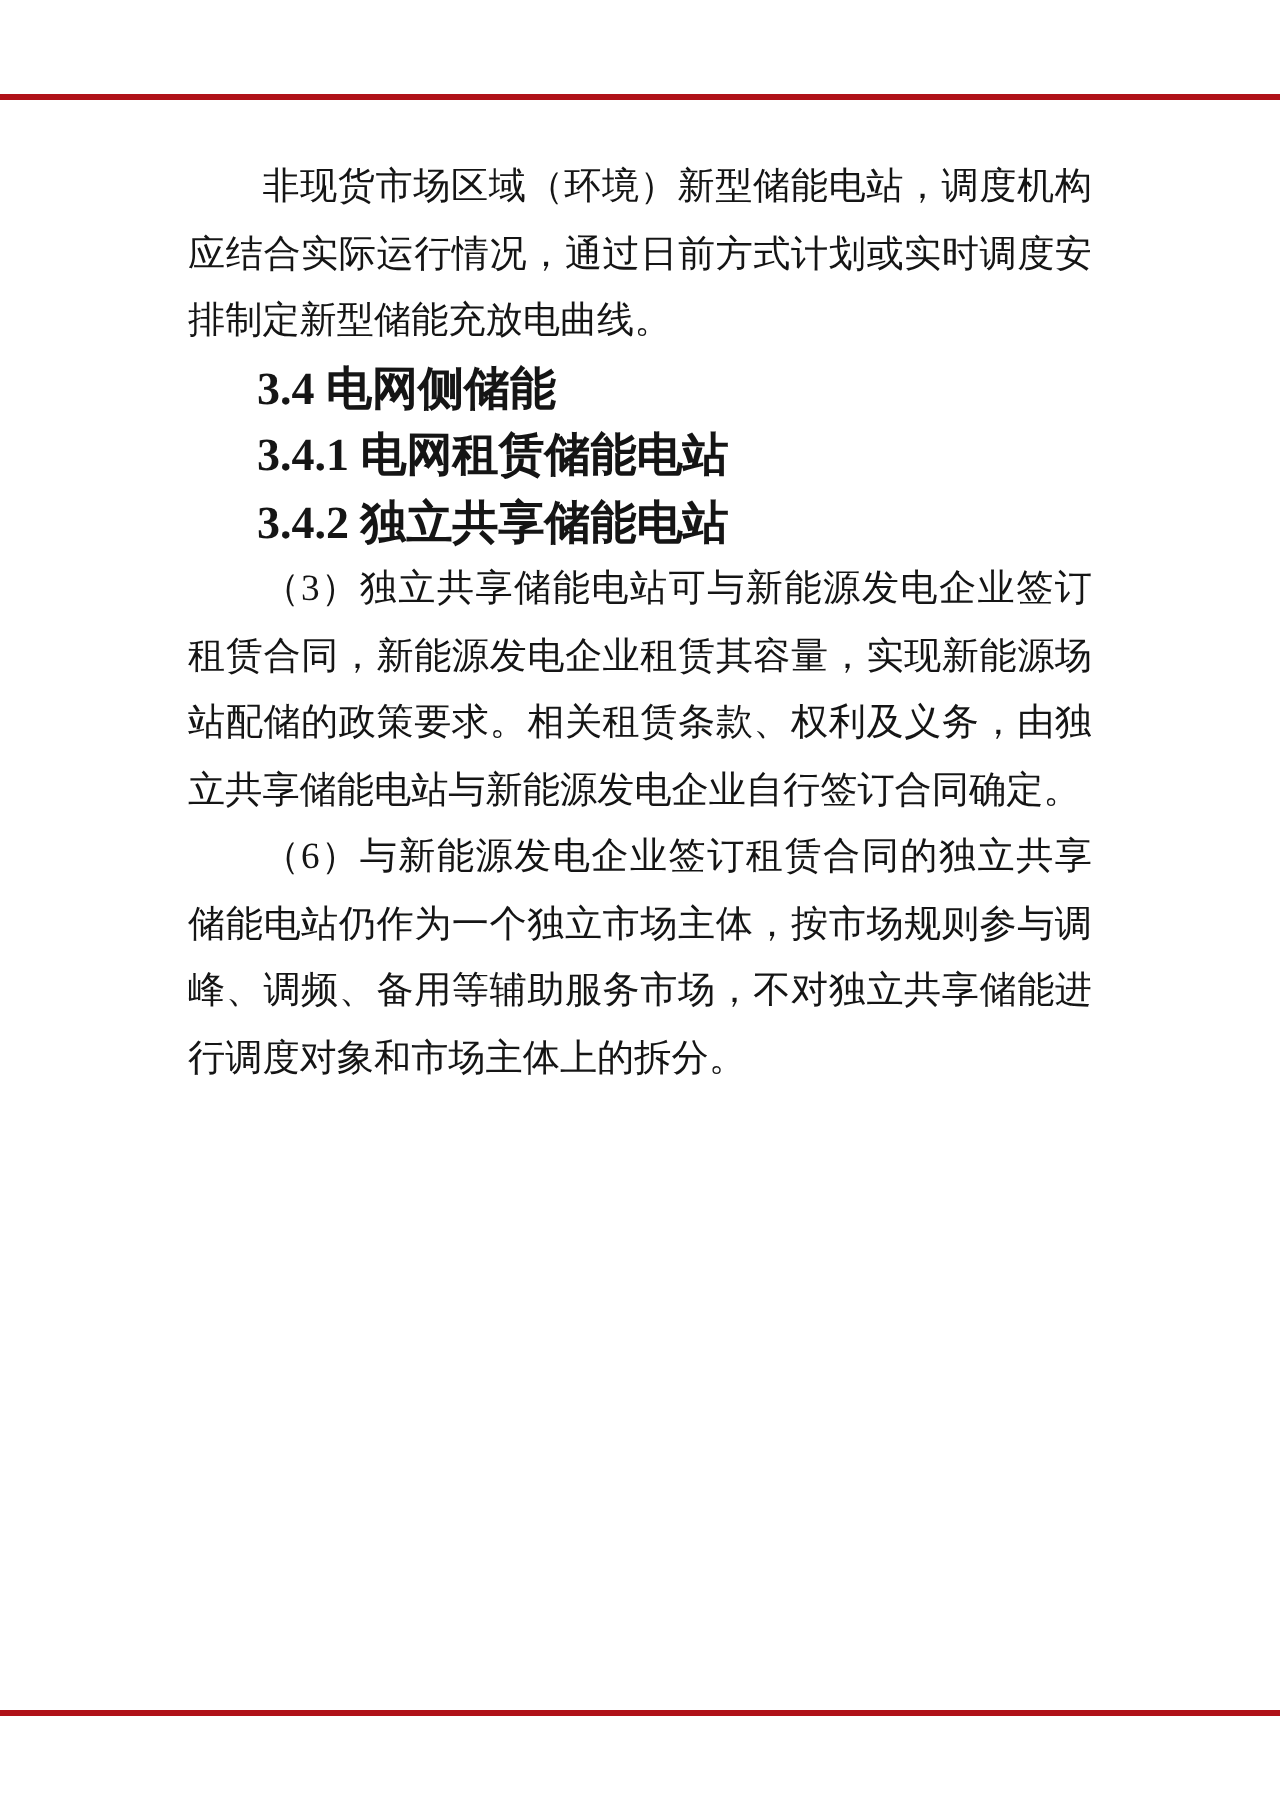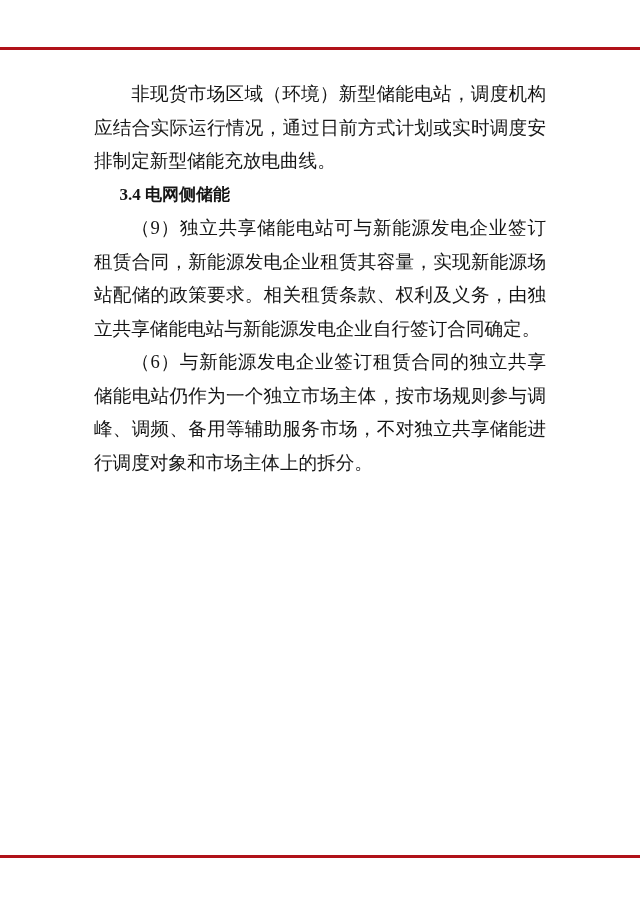--- a/index.html
+++ b/index.html
@@ -41,43 +41,45 @@
     text-justify: inter-ideograph;
     word-break: normal;
     overflow-wrap: break-word;
   }
   .para {
     margin: 0;
     text-indent: 2em;
   }
   .heading {
     margin: 0;
-    font-size: 17px;
+    font-size: 23px;
     font-weight: bold;
     line-height: 33.5px;
     text-indent: 1.5em;
     text-align: left;
   }
 </style>
 </head>
 <body style="color: rgb(21, 21, 21); background: rgb(255, 255, 255);">
 
 <div class="page">
 
   <div class="page-rule top" style="background: rgb(176, 17, 24);"></div>
 
   <div class="content">
     <p class="para">非现货市场区域（环境）新型储能电站，调度机构应结合实际运行情况，通过日前方式计划或实时调度安排制定新型储能充放电曲线。</p>
 
     <h2 class="heading">3.4 电网侧储能</h2>
 
+    <h3 class="heading">3.4.1 电网租赁储能电站</h3>
 
 
+    <h3 class="heading">3.4.2 独立共享储能电站</h3>
 
-    <p class="para">（9）独立共享储能电站可与新能源发电企业签订租赁合同，新能源发电企业租赁其容量，实现新能源场站配储的政策要求。相关租赁条款、权利及义务，由独立共享储能电站与新能源发电企业自行签订合同确定。</p>
+    <p class="para">（3）独立共享储能电站可与新能源发电企业签订租赁合同，新能源发电企业租赁其容量，实现新能源场站配储的政策要求。相关租赁条款、权利及义务，由独立共享储能电站与新能源发电企业自行签订合同确定。</p>
 
     <p class="para">（6）与新能源发电企业签订租赁合同的独立共享储能电站仍作为一个独立市场主体，按市场规则参与调峰、调频、备用等辅助服务市场，不对独立共享储能进行调度对象和市场主体上的拆分。</p>
 
   </div>
 
   <div class="page-rule bottom" style="background: rgb(176, 17, 24);"></div>
 
 </div>
 
 </body></html>

